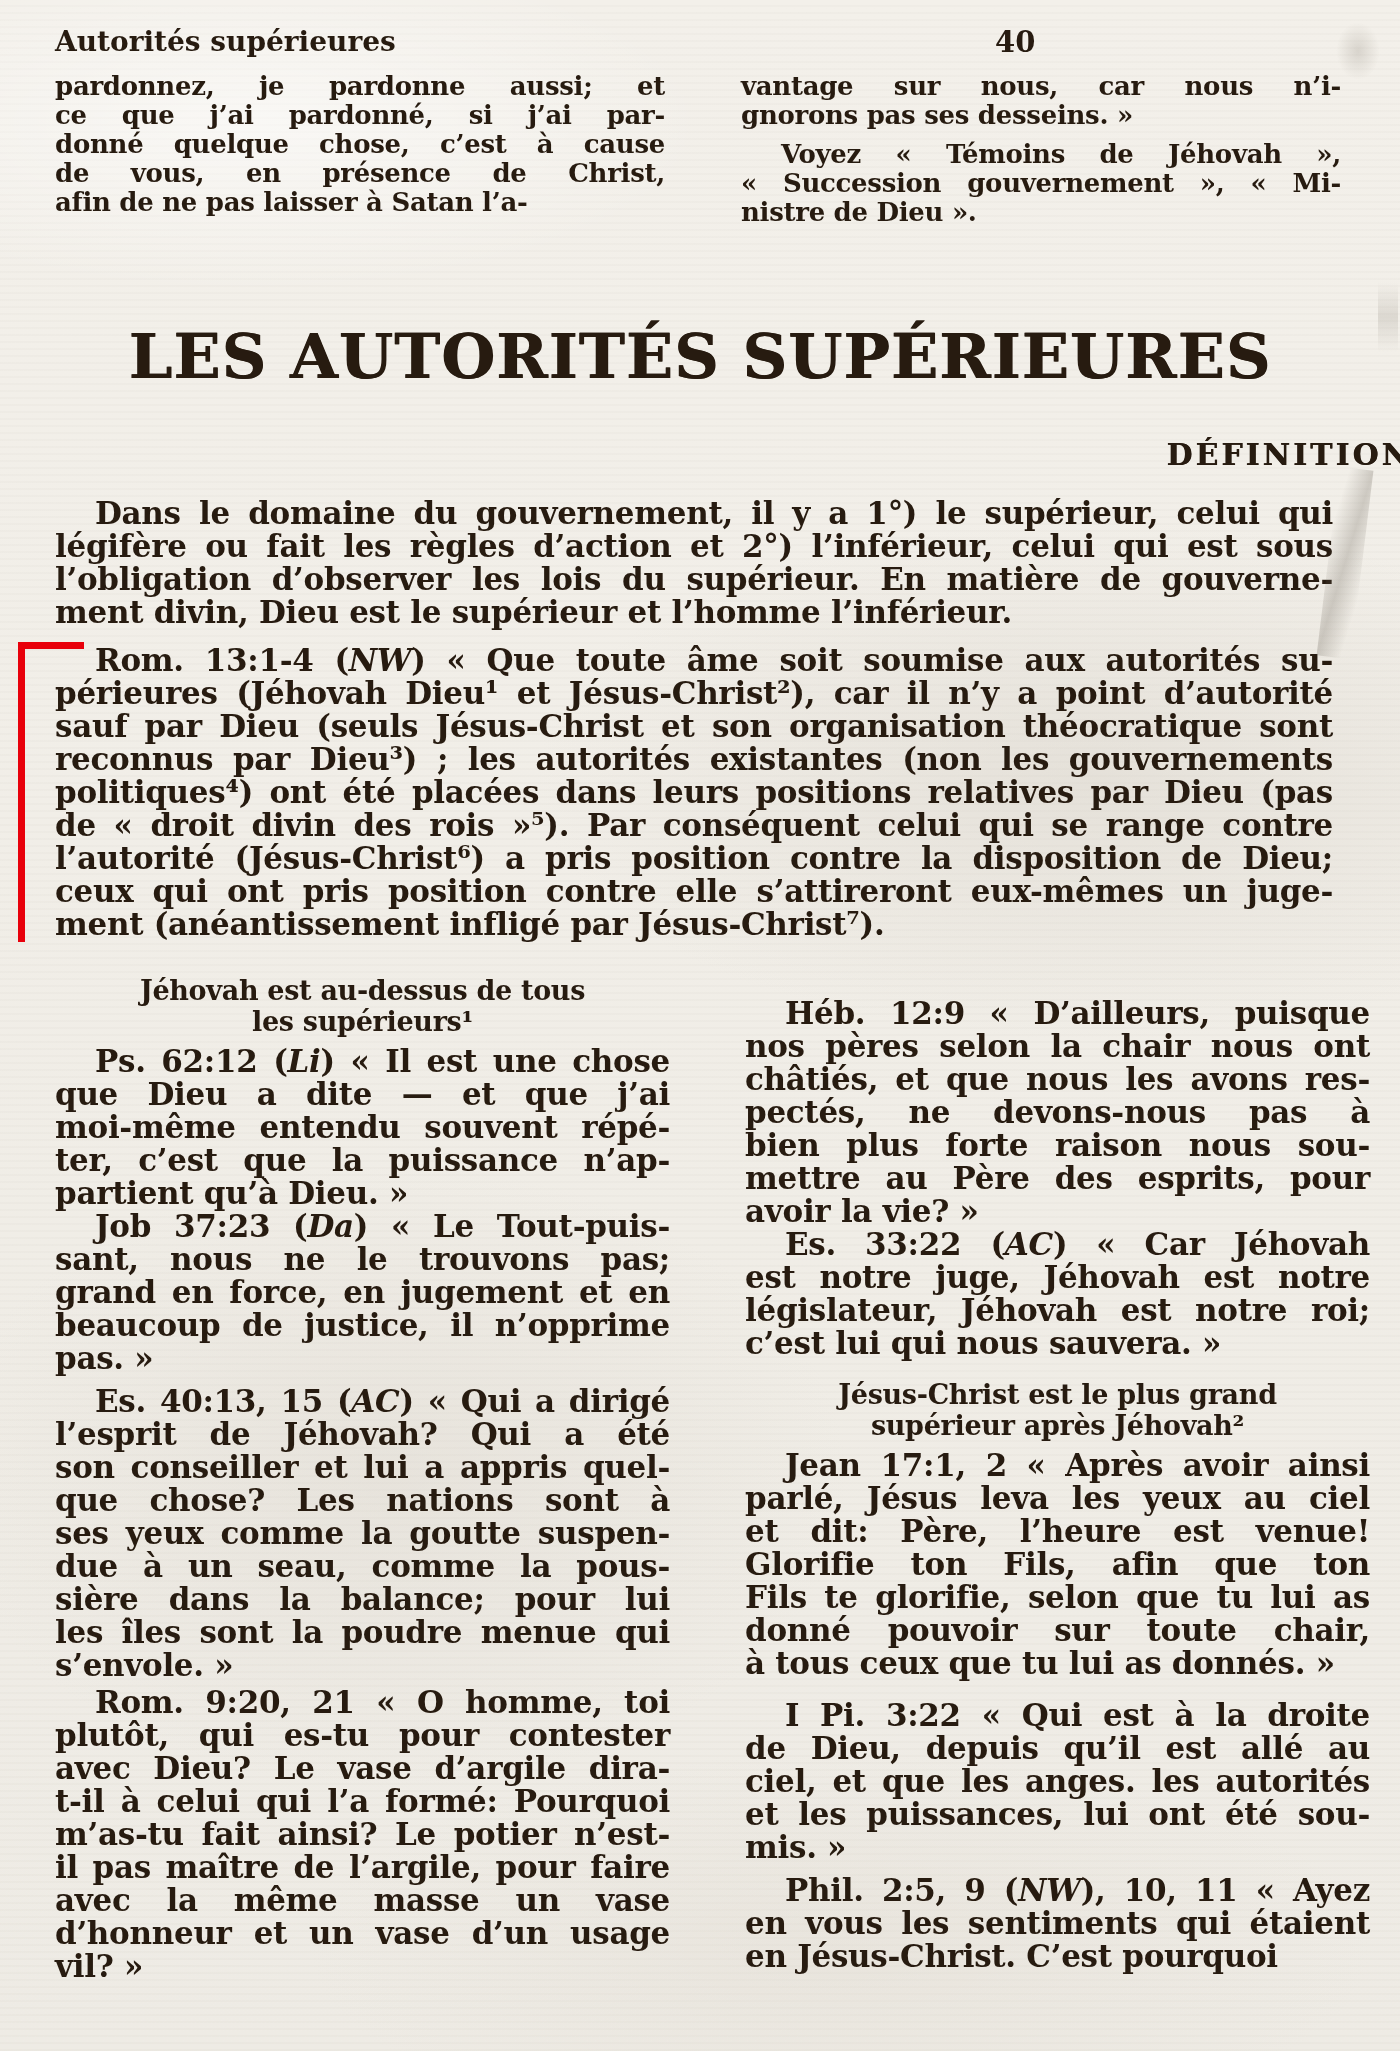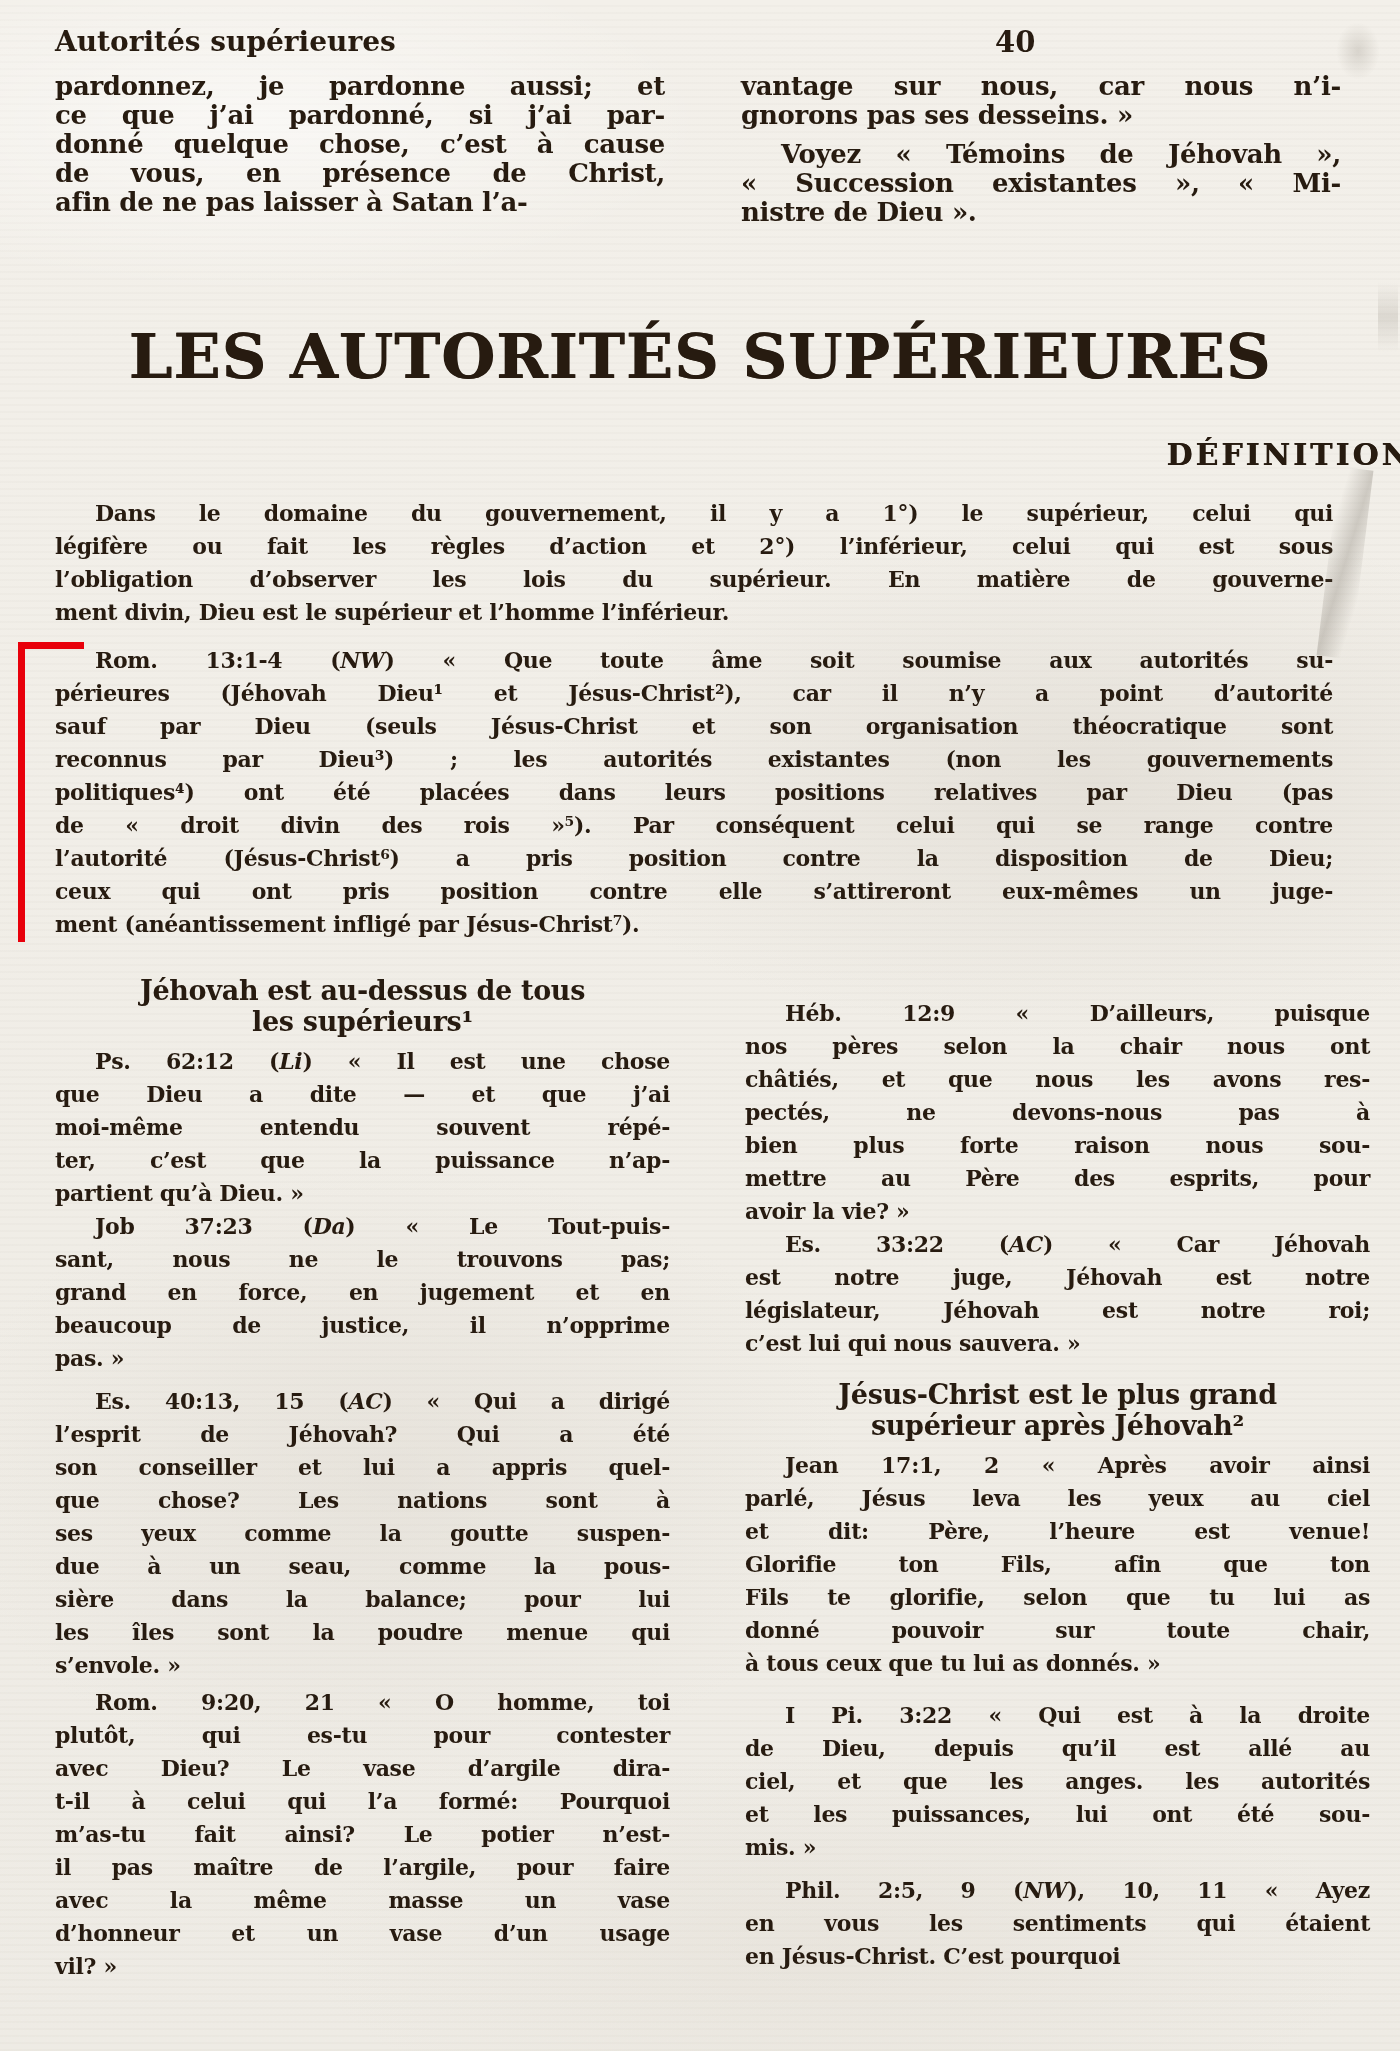--- a/index.html
+++ b/index.html
@@ -13,21 +13,21 @@
       radial-gradient(ellipse 820px 300px at 60% 95%, rgba(222,216,206,0.35), transparent 65%),
       repeating-linear-gradient(0deg, rgba(90,80,65,0.025) 0 2px, rgba(255,255,255,0.02) 2px 7px),
       linear-gradient(#f3f0ea, #eeebe4);
   }
   .abs { position:absolute; }
   .ln { text-align:justify; text-align-last:justify; text-justify:inter-word; letter-spacing:-0.3px; }
   .ln.last { text-align-last:left; }
   .center .ln, .center .ln.last { text-align:center; text-align-last:center; }
   .para .ln:first-child { text-indent:40px; }
   .noindent .ln:first-child { text-indent:0; }
-  .txt { font-size:22px; line-height:33px; }
+  .txt { font-size:31px; line-height:33px; }
   .txt-sm { font-size:26px; line-height:29px; }
   .h2 { font-size:27px; line-height:31px; }
   .running-head { left:55px; top:27px; font-size:28px; line-height:1.1; }
   .page-num { left:995px; top:27px; font-size:29px; line-height:1.1; }
   .cols-top { top:72px; left:55px; width:1286px; display:flex; justify-content:space-between; }
   .col-tl { width:610px; }
   .col-tr { width:600px; }
   .see-also { margin-top:10px; }
   .main-title { top:326px; left:0; width:100%; text-align:center; font-size:62px; line-height:1;
                 letter-spacing:1px; text-shadow:0.6px 0 0 currentColor; }
@@ -66,21 +66,21 @@
         <div class="ln">de vous, en présence de Christ,</div>
         <div class="ln last">afin de ne pas laisser à Satan l’a-</div>
       </div>
     <div class="col-tr">
       <div class="txt-sm noindent">
           <div class="ln">vantage sur nous, car nous n’i-</div>
           <div class="ln last">gnorons pas ses desseins. »</div>
         </div>
       <div class="txt-sm para see-also">
           <div class="ln">Voyez « Témoins de Jéhovah »,</div>
-          <div class="ln">« Succession existantes », « Mi-</div>
+          <div class="ln">« Succession gouvernement », « Mi-</div>
           <div class="ln last">nistre de Dieu ».</div>
         </div>
     </div>
   </div>
 
   <div class="abs main-title">LES AUTORITÉS SUPÉRIEURES</div>
   <div class="abs section-head">DÉFINITION</div>
 
   <div class="abs def-para txt para">
       <div class="ln">Dans le domaine du gouvernement, il y a 1°) le supérieur, celui qui</div>

